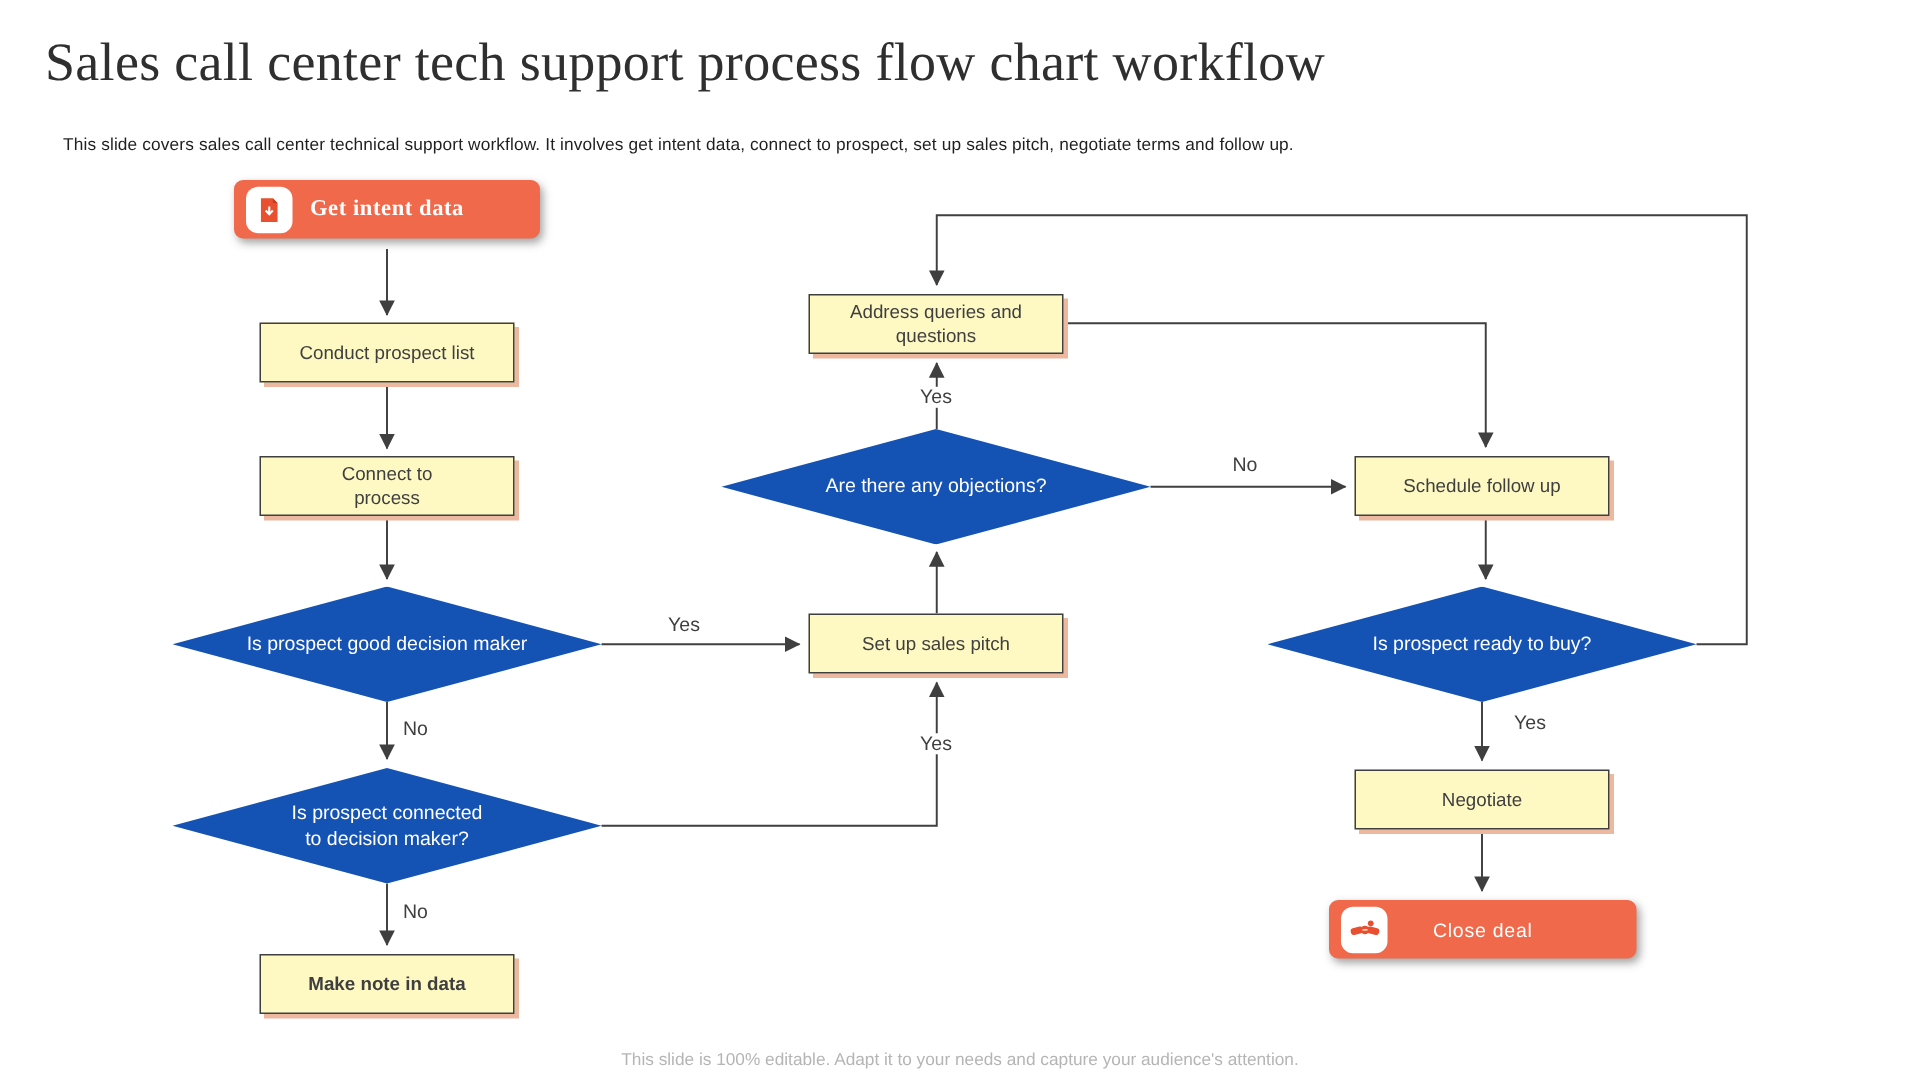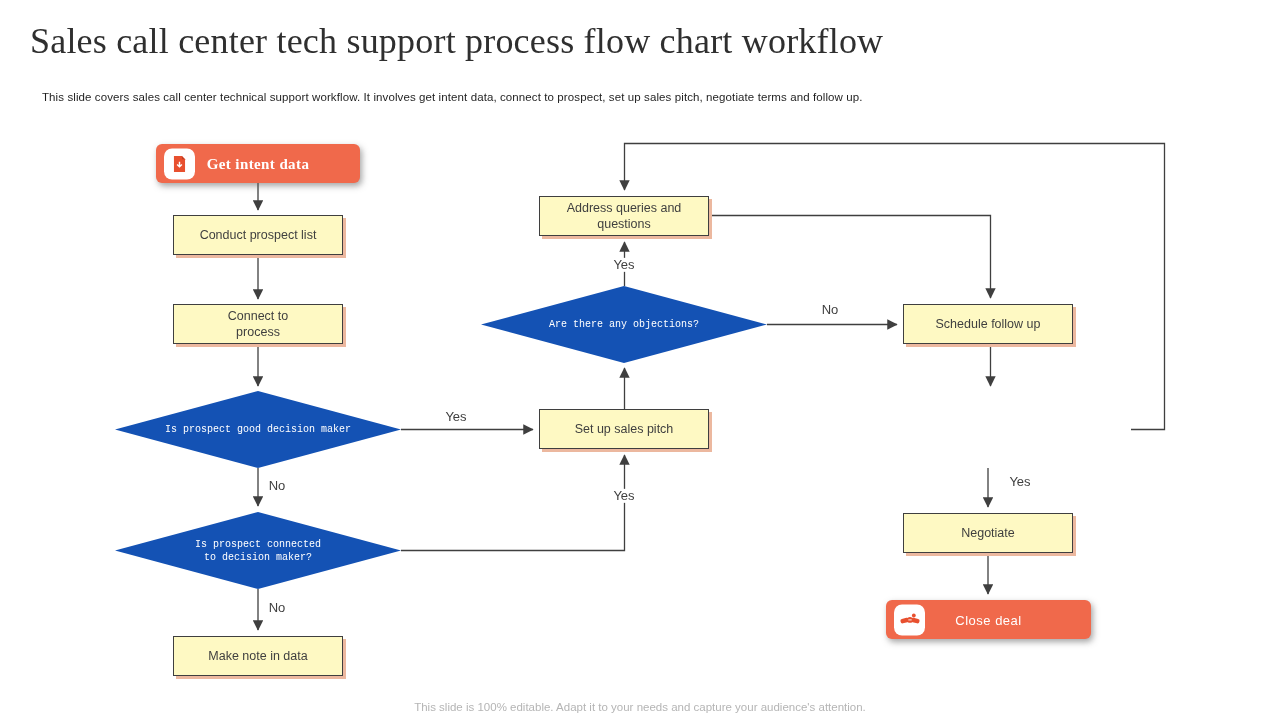--- a/index.html
+++ b/index.html
@@ -26,22 +26,22 @@
     position:absolute; box-sizing:border-box; background:#fef9c3;
     border:1px solid #3f3f3f; box-shadow:3px 3px 0 #ecb89f;
     display:flex; align-items:center; justify-content:center;
     text-align:center; font-size:12.5px; color:#3f3f3f;
     line-height:1.3; white-space:pre-line; padding:2px 8px;
   }
   .diamond {
     position:absolute; background:#1452b4;
     clip-path:polygon(50% 0, 100% 50%, 50% 100%, 0 50%);
     display:flex; align-items:center; justify-content:center;
-    text-align:center; font-size:10px; color:#ffffff;
-    line-height:1.3; white-space:pre-line;font-family:Liberation Mono, monospace;
+    text-align:center; font-size:13px; color:#ffffff;
+    line-height:1.3; white-space:pre-line;
   }
   .pill {
     position:absolute; background:#f0694b; border-radius:6px;
     box-shadow:2px 3px 6px rgba(90,90,90,.55);
   }
   .icon-chip {
     position:absolute; left:8px; top:50%; transform:translateY(-50%);
     width:31px; height:31px; background:#ffffff; border-radius:8px;
     display:flex; align-items:center; justify-content:center;
   }
@@ -84,52 +84,53 @@
     <path d="M624.5,409 V368" marker-end="url(#arrowhead)"></path>
     <path d="M624.5,286 V242" marker-end="url(#arrowhead)"></path>
     <path d="M767,324.5 H897" marker-end="url(#arrowhead)"></path>
     <path d="M709,215.5 H990.5 V298" marker-end="url(#arrowhead)"></path>
     <path d="M990.5,344 V386" marker-end="url(#arrowhead)"></path>
     <path d="M988,468 V507" marker-end="url(#arrowhead)"></path>
     <path d="M988,553 V594" marker-end="url(#arrowhead)"></path>
     <path d="M1131,429.5 H1164.5 V143.5 H624.5 V190" marker-end="url(#arrowhead)"></path>
   </svg>
 
-  <div class="pill" style="left:156px; top:144px; width:204px; height:39px;">
+  <div class="pill" style="left:156px; top:120px; width:204px; height:39px;">
     <span class="icon-chip">
       <svg width="19" height="19" viewBox="0 0 24 24">
         <path d="M5 2h10l4 4v16H5z" fill="#e8502f"></path>
         <path d="M15 2l4 4h-4z" fill="#c23f22"></path>
         <path d="M12 9v6 M9 12.5l3 3 3-3" stroke="#ffffff" stroke-width="1.8" fill="none"></path>
       </svg>
     </span>
     <span class="pill-label serif">Get intent data</span>
   </div>
 
   <div class="box" style="left:173px; top:215px; width:170px; height:40px;">Conduct prospect list</div>
 
   <div class="box" style="left:173px; top:304px; width:170px; height:40px;">Connect to
 process</div>
 
   <div class="diamond" style="left:115px; top:391px; width:286px; height:77px;">Is prospect good decision maker</div>
 
   <div class="diamond" style="left:115px; top:512px; width:286px; height:77px;">Is prospect connected
 to decision maker?</div>
 
-  <div class="box" style="left:173px; top:636px; width:170px; height:40px;">Make note in data</div>
+  <div class="box" style="left:173px; top:636px; width:170px; height:40px;font-weight:bold;">Make note in data</div>
 
   <div class="box" style="left:539px; top:196px; width:170px; height:40px;">Address queries and
 questions</div>
 
   <div class="diamond" style="left:481px; top:286px; width:286px; height:77px;">Are there any objections?</div>
 
   <div class="box" style="left:539px; top:409px; width:170px; height:40px;">Set up sales pitch</div>
 
   <div class="box" style="left:903px; top:304px; width:170px; height:40px;">Schedule follow up</div>
 
+  <div class="diamond" style="left:845px; top:391px; width:286px; height:77px;">Is prospect ready to buy?</div>
 
   <div class="box" style="left:903px; top:513px; width:170px; height:40px;">Negotiate</div>
 
   <div class="pill" style="left:886px; top:600px; width:205px; height:39px;">
     <span class="icon-chip">
       <svg width="20" height="20" viewBox="0 0 24 24">
         <rect x="0.5" y="10.5" width="10" height="5.5" rx="2.2" fill="#e8502f" transform="rotate(-14 5.5 13)"></rect>
         <rect x="13.5" y="10.5" width="10" height="5.5" rx="2.2" fill="#e8502f" transform="rotate(14 18.5 13)"></rect>
         <circle cx="12" cy="12.5" r="3.4" fill="#e8502f"></circle>
         <circle cx="16.6" cy="7.2" r="2.3" fill="#e8502f"></circle>

